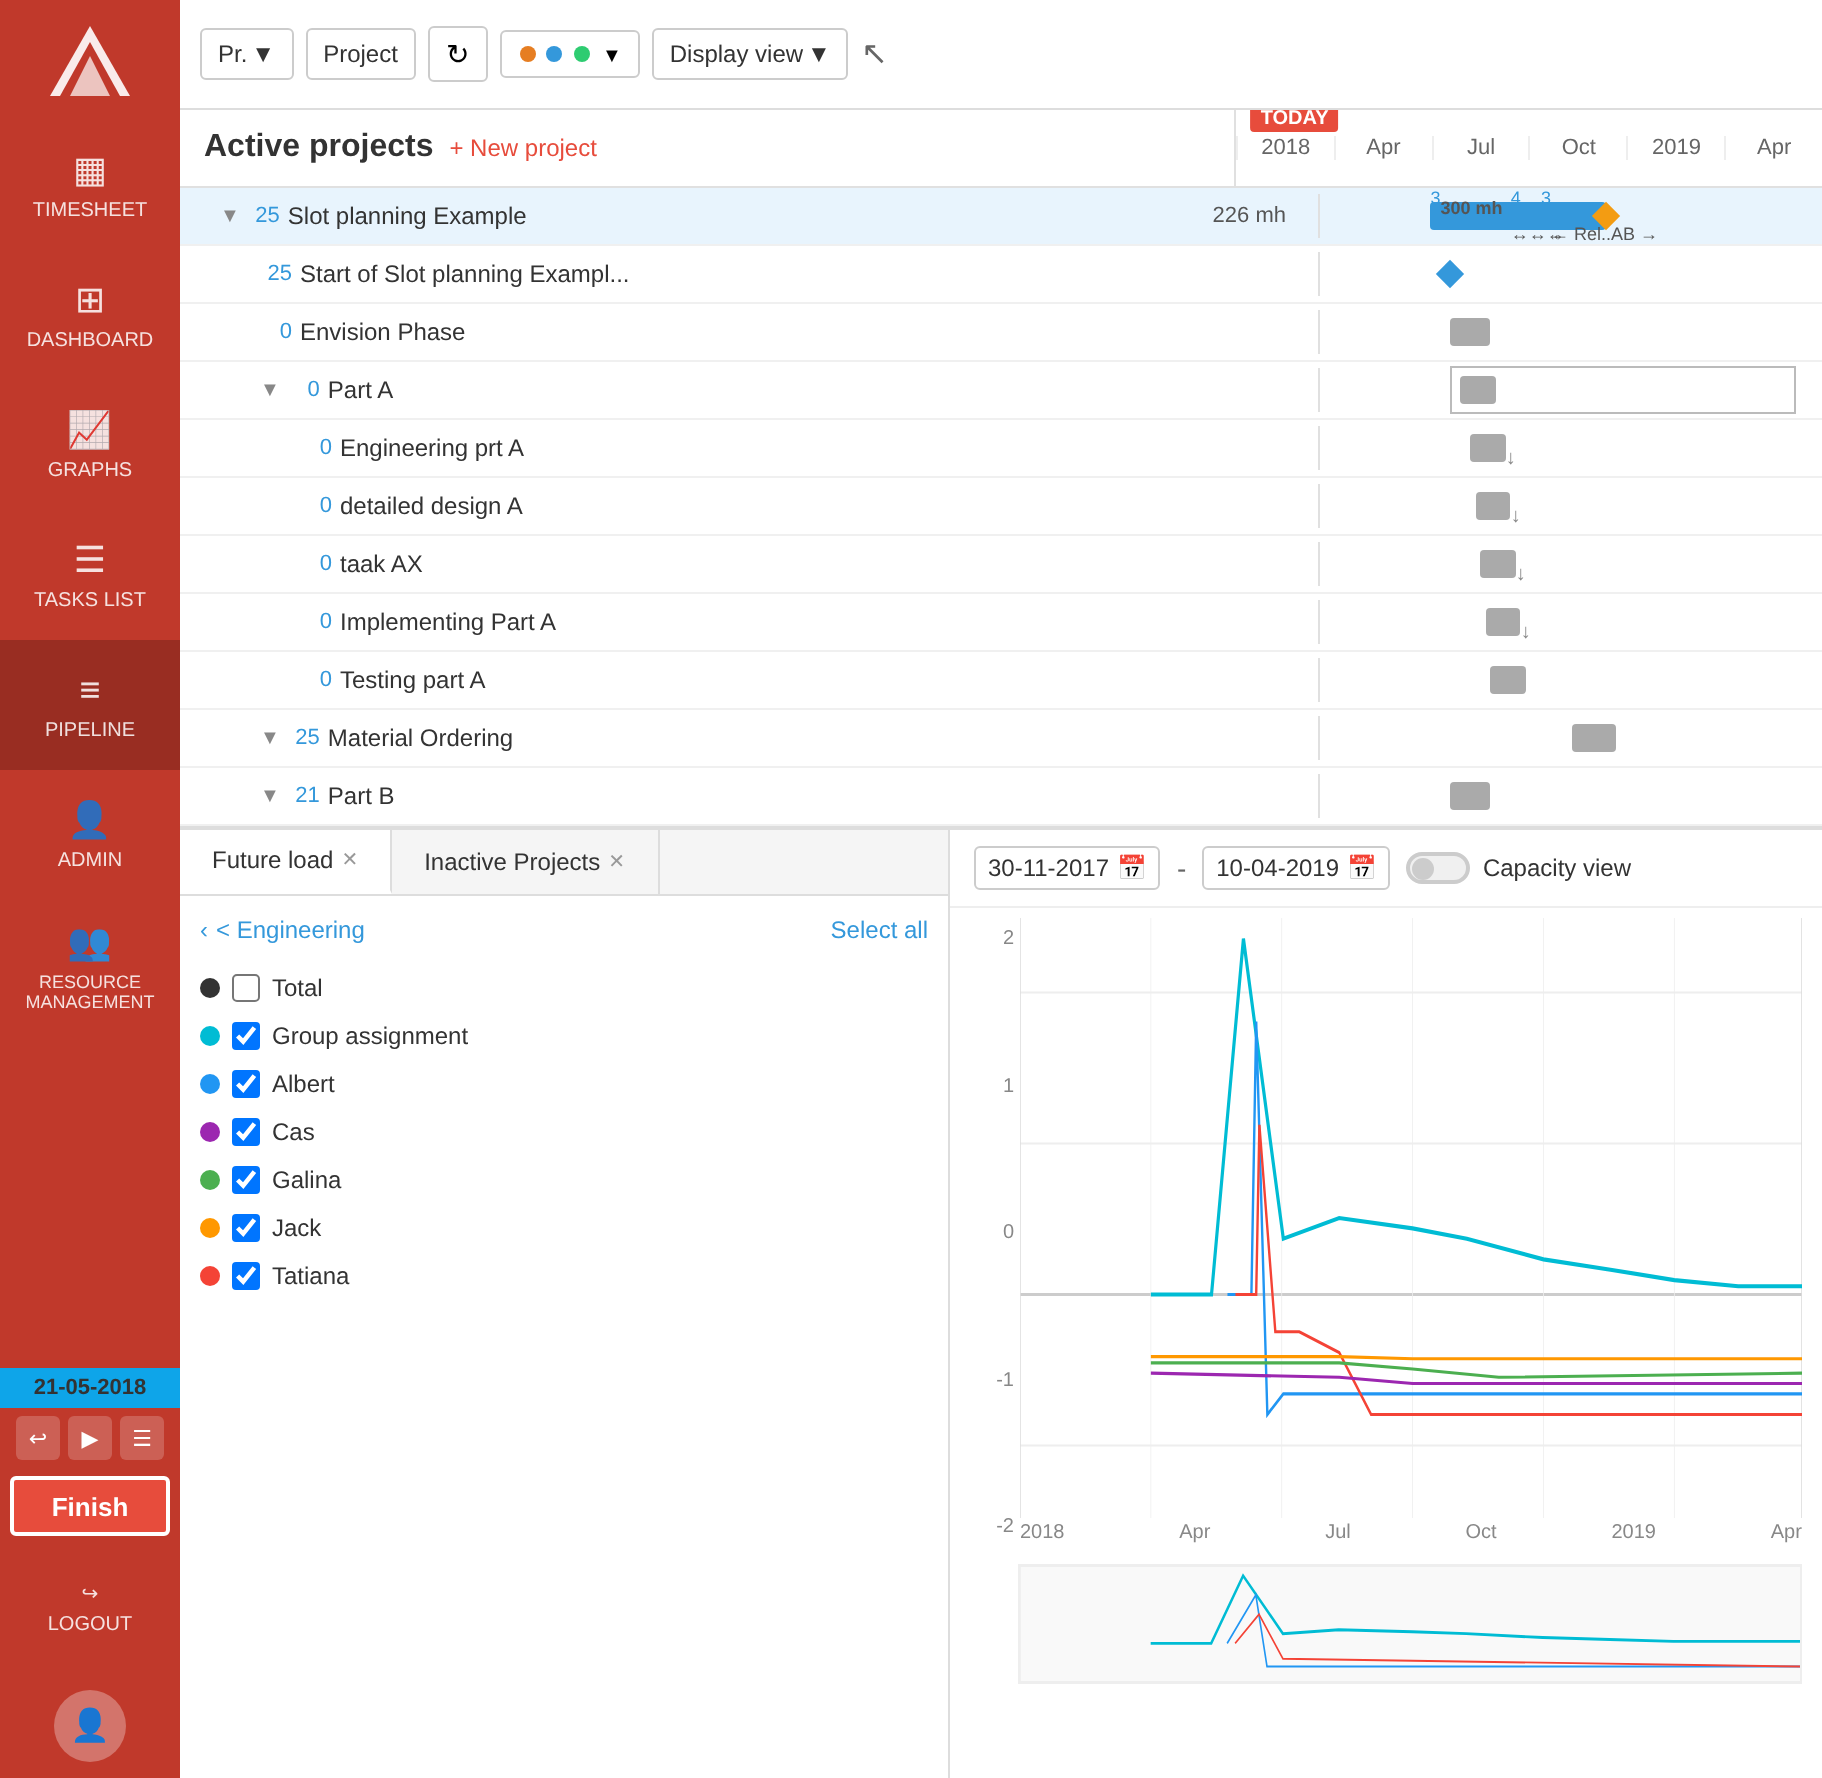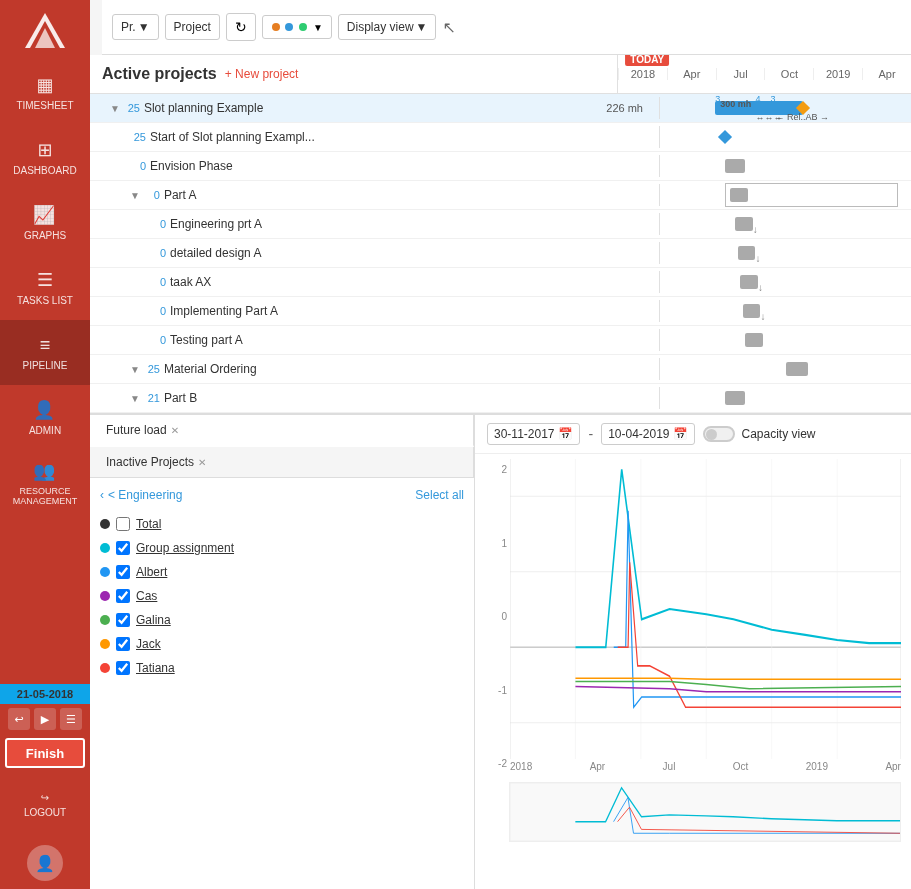--- a/index.html
+++ b/index.html
@@ -108,21 +108,20 @@
 
     
     .toolbar {
       height: 55px;
       background: white;
       border-bottom: 1px solid #ddd;
       display: flex;
       align-items: center;
       padding: 0 10px;
       gap: 6px;
-      margin-left: 12px;
     }
     .toolbar-btn {
       display: flex;
       align-items: center;
       gap: 2px;
       padding: 5px 8px;
       border: 1px solid #ccc;
       background: white;
       border-radius: 3px;
       cursor: pointer;
@@ -320,21 +319,20 @@
       display: flex;
       flex-direction: column;
       overflow: hidden;
     }
 
     
     .panel-tabs {
       display: flex;
       border-bottom: 1px solid #ddd;
       background: #f5f5f5;
-      flex-direction: column;
     }
     .panel-tab {
       padding: 8px 16px;
       font-size: 12px;
       color: #333;
       cursor: pointer;
       border-right: 1px solid #ddd;
       display: flex;
       align-items: center;
       gap: 4px;
@@ -374,21 +372,20 @@
       font-size: 12px;
       cursor: pointer;
     }
     .filter-item {
       display: flex;
       align-items: center;
       gap: 6px;
       padding: 5px 0;
       font-size: 12px;
       color: #333;
-      text-decoration: underline;
     }
     .filter-dot {
       width: 10px;
       height: 10px;
       border-radius: 50%;
       flex-shrink: 0;
     }
     .filter-checkbox {
       width: 14px;
       height: 14px;

